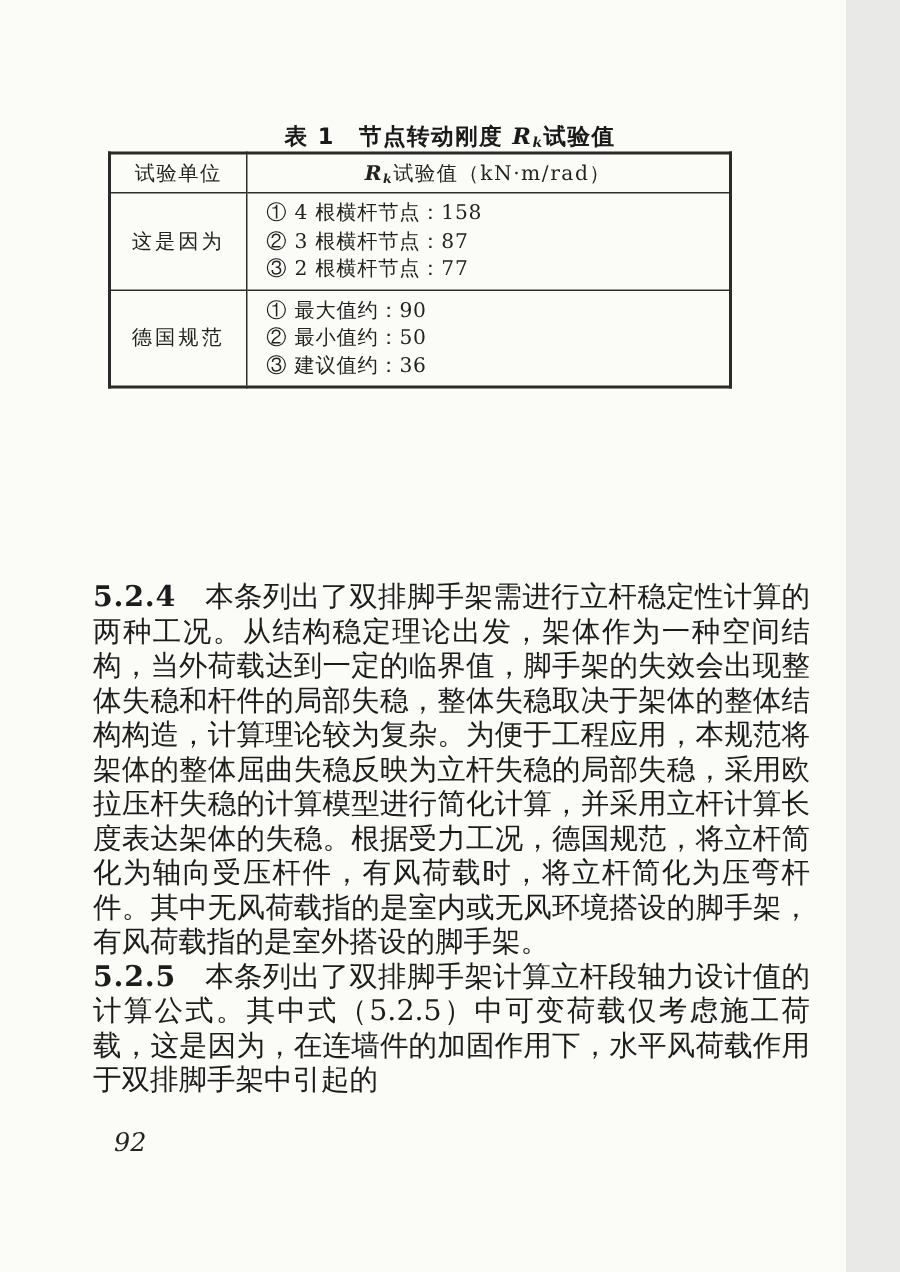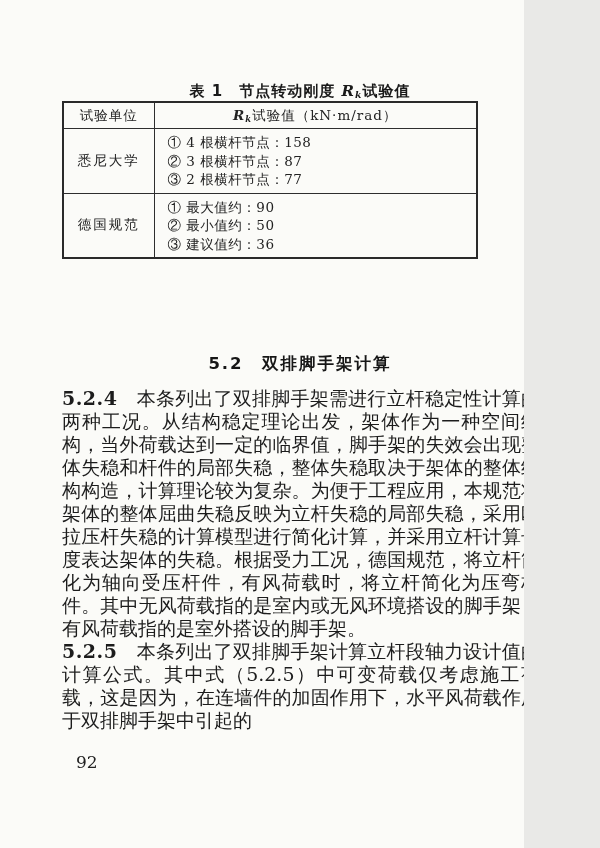--- a/index.html
+++ b/index.html
@@ -3,40 +3,40 @@
 <meta charset="utf-8">
 <style>
   html, body { margin:0; padding:0; }
   body {
     width:600px; height:848px;
     background:#e9e9e7;
     font-family:"DejaVu Serif", serif;
   }
   .page {
     position:relative;
-    width:524px; height:848px;
+    width:564px; height:848px;
     background:#fbfbf8;
     color:#1f1f1f;
     overflow:hidden;
   }
   
   .table-title {
     position:absolute; top:82px; left:0; width:600px;
     text-align:center;
     font-family:"DejaVu Sans", sans-serif;
     font-weight:bold; font-size:15px; color:#1a1a1a;
     letter-spacing:1px;
   }
   .table-title .rk, th .rk {
     font-family:"DejaVu Serif", serif;
     font-style:italic; font-weight:bold;
   }
   .sub { font-size:0.62em; vertical-align:-0.25em; }
   
-  .tbl-wrap { position:absolute; top:101px; left:62px; width:416px; }
+  .tbl-wrap { position:absolute; top:101px; left:72px; width:416px; }
   table {
     border-collapse:collapse; width:416px;
     font-size:13.5px; color:#222;
     table-layout:fixed;
   }
   th, td { border:1.5px solid #2e2e2e; padding:0; }
   table { border:2px solid #2a2a2a; }
   th {
     height:25px; font-weight:normal; text-align:center;
     font-size:13.5px; letter-spacing:1px;
@@ -60,21 +60,21 @@
     position:absolute; top:387px; left:62px; width:478px;
     font-size:19px; line-height:23px;
     text-align:justify;
     color:#1c1c1c;
   }
   .body-text p { margin:0; }
   .body-text b { font-weight:bold; letter-spacing:0.5px; }
   
   .page-number {
     position:absolute; top:752px; left:76px;
-    font-size:17px; color:#222;
+    font-style:italic; font-size:17px; color:#222;
     font-family:"DejaVu Serif", serif;
   }
 </style>
 </head>
 <body>
 
 <div class="page">
 
   <div class="table-title">
     <span>表 1　节点转动刚度 </span><span class="rk">R</span><span class="rk sub">k</span><span>试验值</span>
@@ -89,40 +89,39 @@
       <thead>
         <tr>
           <th>试验单位</th>
           <th>
             <span class="rk">R</span><span class="rk sub">k</span><span>试验值（kN·m/rad）</span>
           </th>
         </tr>
       </thead>
       <tbody>
         <tr class="h3r">
-          <td class="unit">悉尼大学</td>
+          <td class="unit">这是因为</td>
           <td class="vals">
             <div class="val">① 4 根横杆节点：158</div>
             <div class="val">② 3 根横杆节点：87</div>
             <div class="val">③ 2 根横杆节点：77</div>
           </td>
         </tr>
         <tr class="h3r">
           <td class="unit">德国规范</td>
           <td class="vals">
             <div class="val">① 最大值约：90</div>
             <div class="val">② 最小值约：50</div>
             <div class="val">③ 建议值约：36</div>
           </td>
         </tr>
       </tbody>
     </table>
   </div>
 
-  <div class="section-heading">5.2　双排脚手架计算</div>
 
   <div class="body-text">
     <p><b>5.2.4</b><span>　本条列出了双排脚手架需进行立杆稳定性计算的两种工况。从结构稳定理论出发，架体作为一种空间结构，当外荷载达到一定的临界值，脚手架的失效会出现整体失稳和杆件的局部失稳，整体失稳取决于架体的整体结构构造，计算理论较为复杂。为便于工程应用，本规范将架体的整体屈曲失稳反映为立杆失稳的局部失稳，采用欧拉压杆失稳的计算模型进行简化计算，并采用立杆计算长度表达架体的失稳。根据受力工况，德国规范，将立杆简化为轴向受压杆件，有风荷载时，将立杆简化为压弯杆件。其中无风荷载指的是室内或无风环境搭设的脚手架，有风荷载指的是室外搭设的脚手架。</span></p>
     <p><b>5.2.5</b><span>　本条列出了双排脚手架计算立杆段轴力设计值的计算公式。其中式（5.2.5）中可变荷载仅考虑施工荷载，这是因为，在连墙件的加固作用下，水平风荷载作用于双排脚手架中引起的</span></p>
   </div>
 
   <div class="page-number">92</div>
 
 </div>
 

